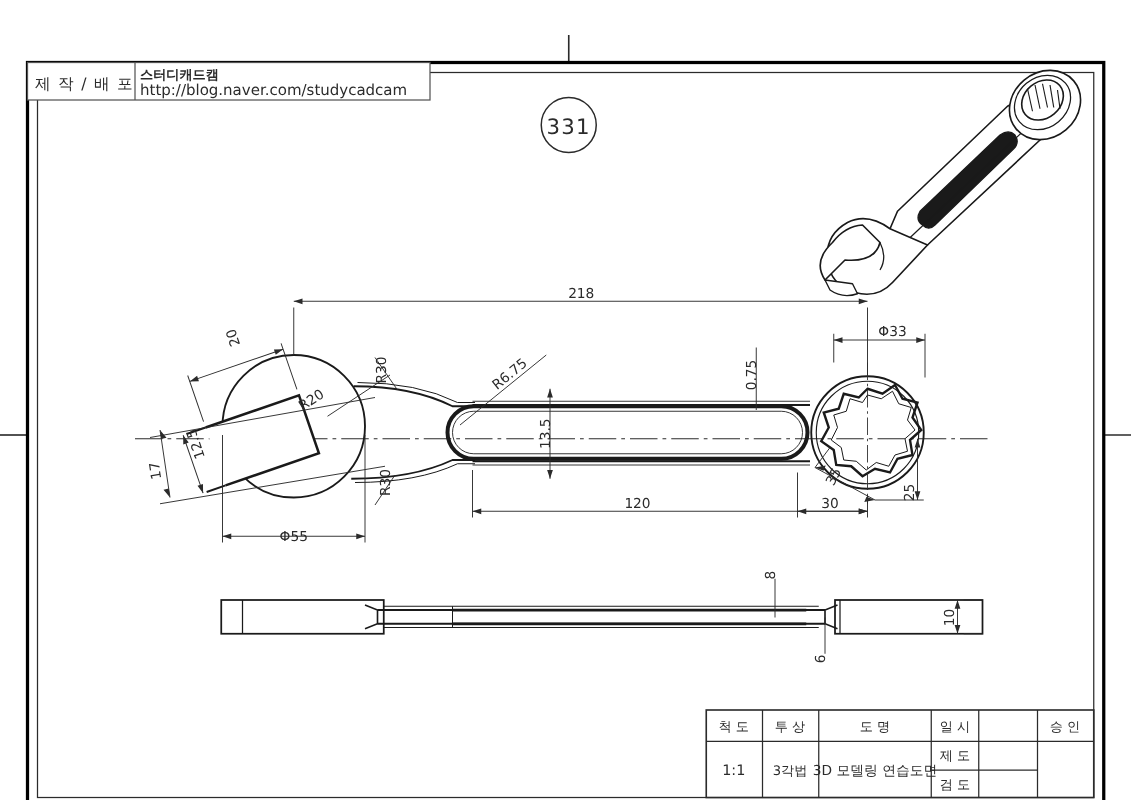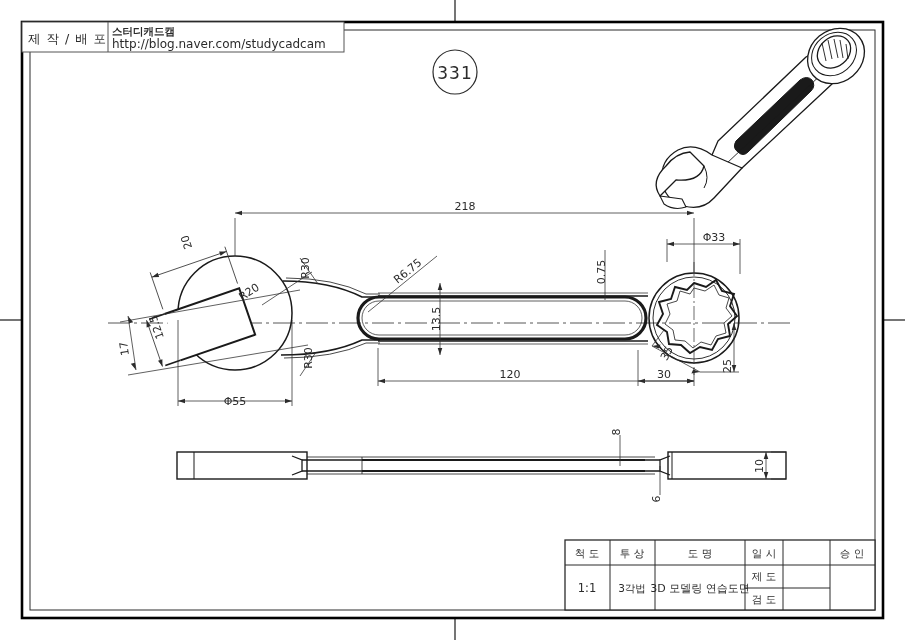--- a/index.html
+++ b/index.html
@@ -1,18 +1,18 @@
 <!DOCTYPE html>
 <html><head>
 <meta charset="utf-8">
 <style>
   html,body{margin:0;padding:0;background:#fff;}
   body{width:905px;height:640px;overflow:hidden;
        font-family:"DejaVu Sans","Liberation Sans",sans-serif;color:#1a1a1a;}
-  #sheet{position:relative;width:905px;height:455px;background:#c4b5fd;}
+  #sheet{position:relative;width:905px;height:455px;background:#c4b5fd;margin-top:28px;}
   svg{display:block;}
   .txt{font-family:"DejaVu Sans","Liberation Sans",sans-serif;fill:#2b2b2b;}
 </style>
 </head>
 <body>
 
 <div id="sheet">
 <svg width="905" height="640" viewBox="0 0 905 640" xmlns="http://www.w3.org/2000/svg">
 
   <rect x="0" y="0" width="905" height="640" fill="#ffffff"></rect>

